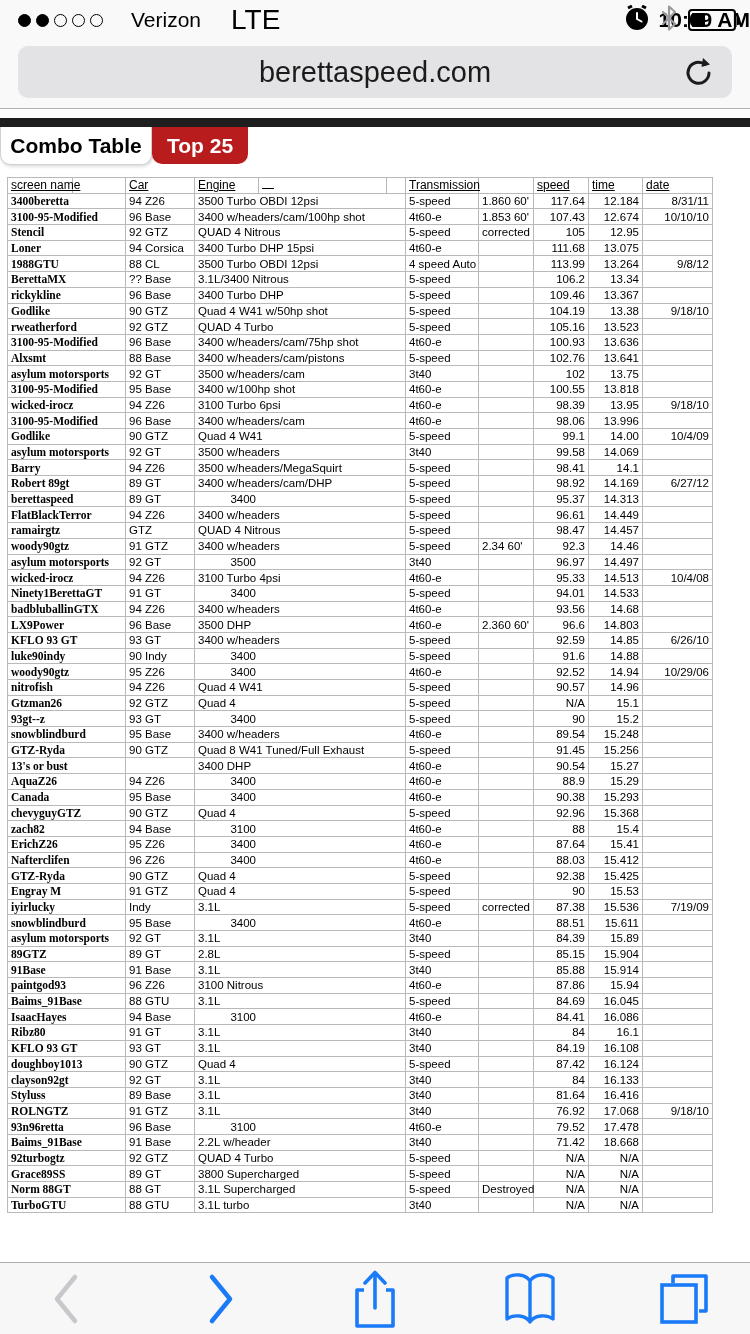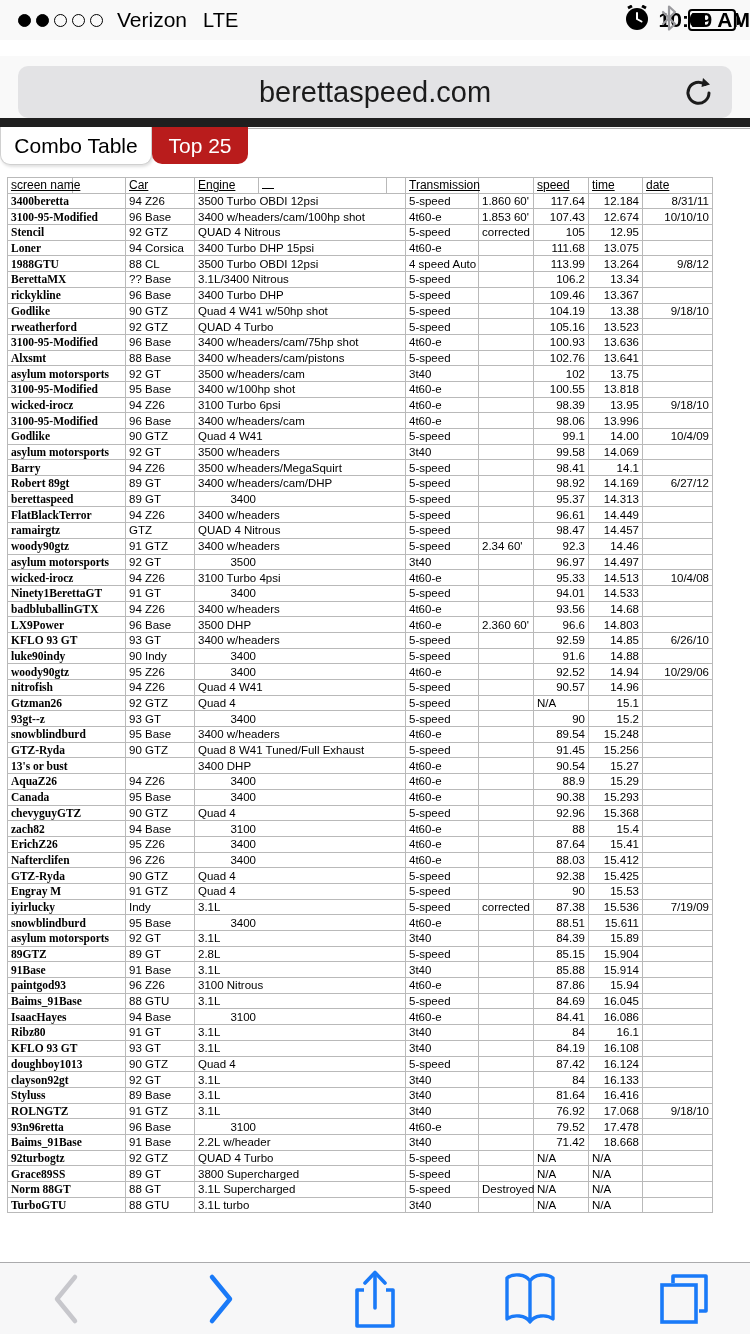--- a/index.html
+++ b/index.html
@@ -1,57 +1,57 @@
 <!DOCTYPE html>
 <html><head>
 <meta charset="utf-8">
 <style>
   html,body{margin:0;padding:0;}
   body{width:750px;height:1334px;background:#ffffff;font-family:"Liberation Sans",sans-serif;position:relative;overflow:hidden;}
   .screen{position:absolute;inset:0;}
 
   
   .status-bar{position:absolute;top:0;left:0;width:750px;height:40px;background:#f9f9f9;display:flex;align-items:center;color:#000;}
-  .sb-left{position:absolute;left:18px;top:0;height:40px;display:flex;align-items:center;gap:10px;}
+  .sb-left{position:absolute;left:18px;top:0;height:40px;display:flex;align-items:center;gap:24px;}
   .dots{display:flex;align-items:center;gap:5px;margin-right:4px;}
   .dot{width:13px;height:13px;border-radius:50%;border:1.5px solid #000;box-sizing:border-box;}
   .dot.filled{background:#000;}
   .carrier{font-size:21px;}
-  .network{font-size:20px;margin-left:6px;}
+  .network{font-size:28px;margin-left:6px;}
   .sb-time{position:absolute;left:16px;right:0;text-align:right;font-size:21px;font-weight:bold;}
   .sb-right{position:absolute;right:14px;top:0;height:40px;display:flex;align-items:center;gap:10px;}
   .battery{position:relative;width:48px;height:22px;border:2px solid #000;border-radius:4px;box-sizing:border-box;}
   .battery:after{content:"";position:absolute;right:-6px;top:6px;width:3px;height:8px;background:#000;border-radius:0 2px 2px 0;}
   .battery-fill{position:absolute;left:2px;top:2px;bottom:2px;background:#000;border-radius:1px;}
 
   
-  .url-chrome{position:absolute;top:56px;left:0;width:750px;height:72px;background:#f9f9f9;border-bottom:1px solid #b2b2b2;}
+  .url-chrome{position:absolute;top:36px;left:0;width:750px;height:72px;background:#f9f9f9;border-bottom:1px solid #b2b2b2;}
   .url-field{position:absolute;left:18px;right:18px;top:10px;height:52px;background:#e3e3e5;border-radius:10px;display:flex;align-items:center;justify-content:center;}
   .url-text{font-size:29px;color:#1b1b1b;}
   .reload{position:absolute;right:16px;top:10px;}
 
   
   .site-strip{position:absolute;top:118px;left:0;width:750px;height:9px;background:#1f1f1f;}
   .site-tabs{position:absolute;top:127px;left:0;width:750px;height:40px;}
-  .tab{position:absolute;top:0;height:37px;display:flex;align-items:center;justify-content:center;border-radius:0 0 10px 10px;font-weight:normal;font-size:21px;}
+  .tab{position:absolute;top:0;height:37px;display:flex;align-items:center;justify-content:center;border-radius:0 0 10px 10px;font-weight:bold;font-size:21px;}
   .tab-active{left:0;width:150px;background:#ffffff;color:#000;border:1px solid #d0d0d0;border-top:none;box-shadow:1px 2px 3px rgba(0,0,0,0.12);}
   .tab-inactive{left:152px;width:96px;background:#b91c1c;color:#fff;}
 
   
   table.combo{position:absolute;left:7px;top:177px;border-collapse:collapse;table-layout:fixed;width:705px;background:#fff;}
   table.combo th,table.combo td{border:1px solid #b9b9b9;height:14.7px;line-height:14px;padding:0 3px;font-size:11.5px;overflow:visible;white-space:nowrap;box-sizing:content-box;}
   table.combo th{font-weight:normal;text-align:left;text-decoration:underline;font-size:12px;}
   td.name{font-family:"Liberation Serif",serif;font-weight:bold;font-size:11px;}
   td.car{}
   td.engine .eng{display:inline-block;white-space:nowrap;background:#fff;}
   td.engine .engnum{display:inline-block;width:58px;text-align:right;}
   td.trans{}
   td.note{}
   td.speed,td.time,td.date{text-align:right;}
-  td.na{text-align:left;}
+  td.na{text-align:right;}
   .hdr-tick{display:inline-block;width:12px;border-bottom:1px solid #000;height:10px;}
 
   
   .toolbar{position:absolute;left:0;top:1262px;width:750px;height:72px;background:#f7f7f8;border-top:1px solid #ababad;display:flex;align-items:center;justify-content:space-between;padding:0 36px;box-sizing:border-box;}
   .tb-btn{width:60px;height:60px;display:flex;align-items:center;justify-content:center;background:none;border:none;padding:0;}
 </style>
 </head>
 <body>
 
 <div class="screen">

